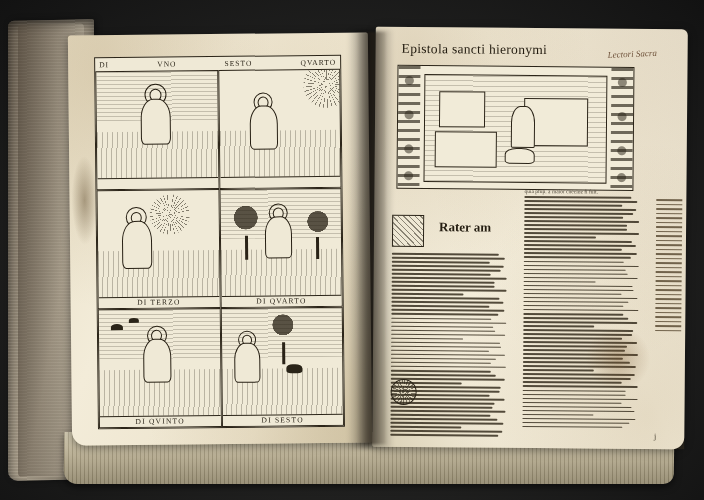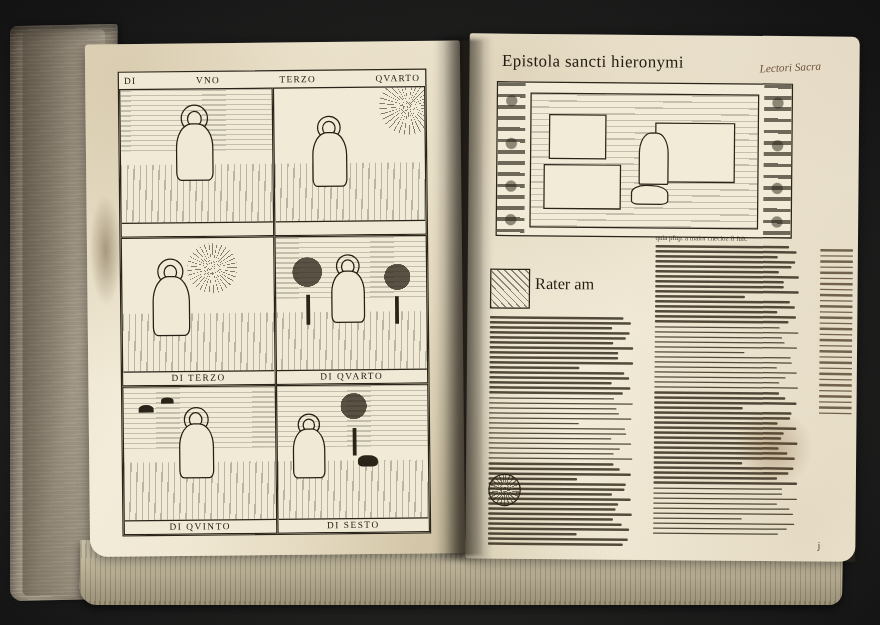--- a/index.html
+++ b/index.html
@@ -216,21 +216,21 @@
     <div class="fore-edge"></div>
 
     <div class="page page-left">
       <div class="page-foxing"></div>
 
       <div class="wood-frame">
 
         <div class="wc-head">
           <span>DI</span>
           <span>VNO</span>
-          <span>TERZO</span>
+          <span>SESTO</span>
           <span>QVARTO</span>
         </div>
 
         <div class="wc-grid">
 
           <div class="wc-cell">
             <div class="wc-art">
               <div class="hatch-sky"></div>
               <div class="hatch-ground"></div>
               <div class="halo" style="left:48px;top:12px;width:20px;height:20px;"></div>
@@ -325,21 +325,21 @@
           <div class="desk" style="left:10px;top:56px;width:60px;height:34px;"></div>
           <div class="desk" style="right:18px;top:22px;width:62px;height:46px;border-radius:0;"></div>
           <div class="desk" style="left:86px;top:30px;width:22px;height:40px;border-radius:40% 40% 6% 6%;"></div>
           <div class="desk" style="left:80px;top:72px;width:28px;height:14px;border-radius:40% 45% 20% 20%;"></div>
         </div>
       </div>
 
       <div class="cols">
         <div class="col">
           <div class="dropcap"></div>
-          <div class="bigcap" style="left:36px;top:24px;">Rater am</div>
+          <div class="bigcap" style="left:47px;top:24px;font-weight:bold;">Rater am</div>
           <div id="colL" style="position:absolute;left:0;top:58px;width:100%;">
               <div class="txtline" style="width: 86%;"></div>
               <div class="txtline" style="width: 91%;"></div>
               <div class="txtline" style="width: 79%;"></div>
               <div class="txtline" style="width: 90%;"></div>
               <div class="txtline" style="width: 88%;"></div>
               <div class="txtline" style="width: 80%;"></div>
               <div class="txtline" style="width: 93%;"></div>
               <div class="txtline" style="width: 83%;"></div>
               <div class="txtline" style="width: 83%;"></div>

